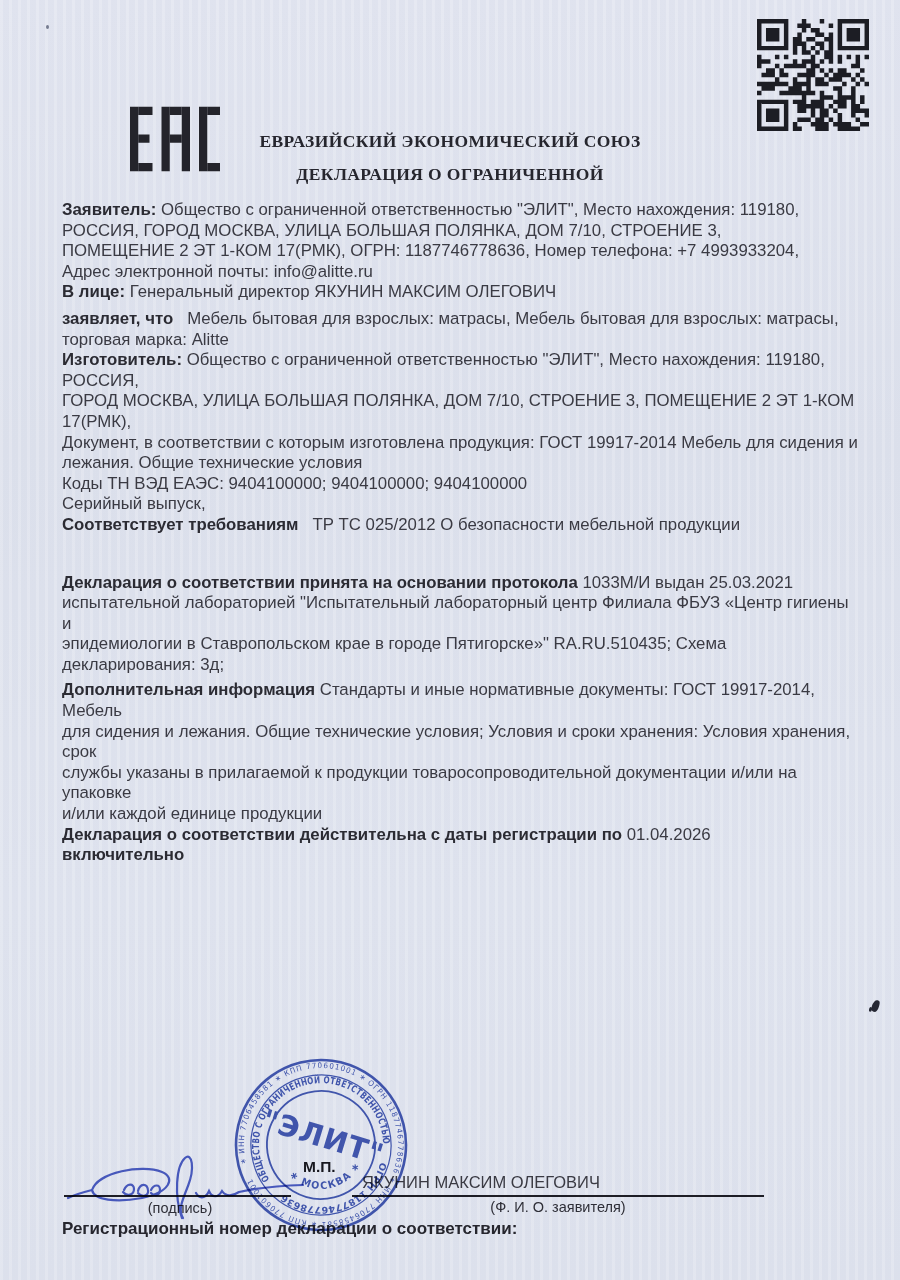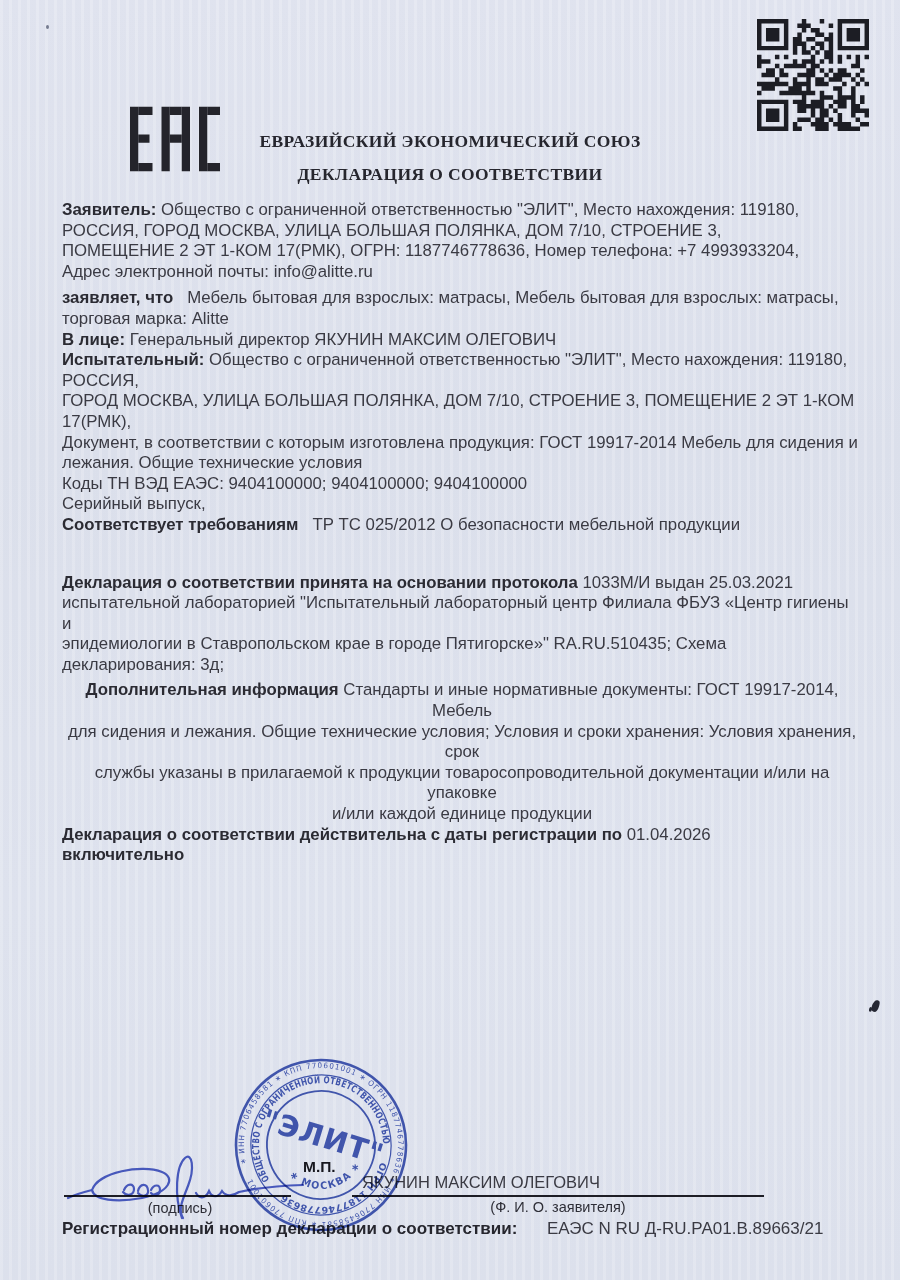--- a/index.html
+++ b/index.html
@@ -72,32 +72,32 @@
     </svg>
   </div>
 
   <div class="qr">
     <svg viewBox="0 0 111.25 111.25">
         <path fill="#1c1d24" d="M0.00 0.00h4.45v4.45h-4.45zM4.45 0.00h4.45v4.45h-4.45zM8.90 0.00h4.45v4.45h-4.45zM13.35 0.00h4.45v4.45h-4.45zM17.80 0.00h4.45v4.45h-4.45zM22.25 0.00h4.45v4.45h-4.45zM26.70 0.00h4.45v4.45h-4.45zM44.50 0.00h4.45v4.45h-4.45zM62.30 0.00h4.45v4.45h-4.45zM80.10 0.00h4.45v4.45h-4.45zM84.55 0.00h4.45v4.45h-4.45zM89.00 0.00h4.45v4.45h-4.45zM93.45 0.00h4.45v4.45h-4.45zM97.90 0.00h4.45v4.45h-4.45zM102.35 0.00h4.45v4.45h-4.45zM106.80 0.00h4.45v4.45h-4.45zM0.00 4.45h4.45v4.45h-4.45zM26.70 4.45h4.45v4.45h-4.45zM40.05 4.45h4.45v4.45h-4.45zM44.50 4.45h4.45v4.45h-4.45zM48.95 4.45h4.45v4.45h-4.45zM71.20 4.45h4.45v4.45h-4.45zM80.10 4.45h4.45v4.45h-4.45zM106.80 4.45h4.45v4.45h-4.45zM0.00 8.90h4.45v4.45h-4.45zM8.90 8.90h4.45v4.45h-4.45zM13.35 8.90h4.45v4.45h-4.45zM17.80 8.90h4.45v4.45h-4.45zM26.70 8.90h4.45v4.45h-4.45zM44.50 8.90h4.45v4.45h-4.45zM53.40 8.90h4.45v4.45h-4.45zM57.85 8.90h4.45v4.45h-4.45zM80.10 8.90h4.45v4.45h-4.45zM89.00 8.90h4.45v4.45h-4.45zM93.45 8.90h4.45v4.45h-4.45zM97.90 8.90h4.45v4.45h-4.45zM106.80 8.90h4.45v4.45h-4.45zM0.00 13.35h4.45v4.45h-4.45zM8.90 13.35h4.45v4.45h-4.45zM13.35 13.35h4.45v4.45h-4.45zM17.80 13.35h4.45v4.45h-4.45zM26.70 13.35h4.45v4.45h-4.45zM40.05 13.35h4.45v4.45h-4.45zM57.85 13.35h4.45v4.45h-4.45zM62.30 13.35h4.45v4.45h-4.45zM71.20 13.35h4.45v4.45h-4.45zM80.10 13.35h4.45v4.45h-4.45zM89.00 13.35h4.45v4.45h-4.45zM93.45 13.35h4.45v4.45h-4.45zM97.90 13.35h4.45v4.45h-4.45zM106.80 13.35h4.45v4.45h-4.45zM0.00 17.80h4.45v4.45h-4.45zM8.90 17.80h4.45v4.45h-4.45zM13.35 17.80h4.45v4.45h-4.45zM17.80 17.80h4.45v4.45h-4.45zM26.70 17.80h4.45v4.45h-4.45zM35.60 17.80h4.45v4.45h-4.45zM40.05 17.80h4.45v4.45h-4.45zM48.95 17.80h4.45v4.45h-4.45zM53.40 17.80h4.45v4.45h-4.45zM66.75 17.80h4.45v4.45h-4.45zM71.20 17.80h4.45v4.45h-4.45zM80.10 17.80h4.45v4.45h-4.45zM89.00 17.80h4.45v4.45h-4.45zM93.45 17.80h4.45v4.45h-4.45zM97.90 17.80h4.45v4.45h-4.45zM106.80 17.80h4.45v4.45h-4.45zM0.00 22.25h4.45v4.45h-4.45zM26.70 22.25h4.45v4.45h-4.45zM35.60 22.25h4.45v4.45h-4.45zM40.05 22.25h4.45v4.45h-4.45zM44.50 22.25h4.45v4.45h-4.45zM57.85 22.25h4.45v4.45h-4.45zM62.30 22.25h4.45v4.45h-4.45zM71.20 22.25h4.45v4.45h-4.45zM80.10 22.25h4.45v4.45h-4.45zM106.80 22.25h4.45v4.45h-4.45zM0.00 26.70h4.45v4.45h-4.45zM4.45 26.70h4.45v4.45h-4.45zM8.90 26.70h4.45v4.45h-4.45zM13.35 26.70h4.45v4.45h-4.45zM17.80 26.70h4.45v4.45h-4.45zM22.25 26.70h4.45v4.45h-4.45zM26.70 26.70h4.45v4.45h-4.45zM35.60 26.70h4.45v4.45h-4.45zM44.50 26.70h4.45v4.45h-4.45zM53.40 26.70h4.45v4.45h-4.45zM62.30 26.70h4.45v4.45h-4.45zM71.20 26.70h4.45v4.45h-4.45zM80.10 26.70h4.45v4.45h-4.45zM84.55 26.70h4.45v4.45h-4.45zM89.00 26.70h4.45v4.45h-4.45zM93.45 26.70h4.45v4.45h-4.45zM97.90 26.70h4.45v4.45h-4.45zM102.35 26.70h4.45v4.45h-4.45zM106.80 26.70h4.45v4.45h-4.45zM35.60 31.15h4.45v4.45h-4.45zM44.50 31.15h4.45v4.45h-4.45zM48.95 31.15h4.45v4.45h-4.45zM57.85 31.15h4.45v4.45h-4.45zM66.75 31.15h4.45v4.45h-4.45zM71.20 31.15h4.45v4.45h-4.45zM0.00 35.60h4.45v4.45h-4.45zM17.80 35.60h4.45v4.45h-4.45zM26.70 35.60h4.45v4.45h-4.45zM53.40 35.60h4.45v4.45h-4.45zM66.75 35.60h4.45v4.45h-4.45zM71.20 35.60h4.45v4.45h-4.45zM80.10 35.60h4.45v4.45h-4.45zM89.00 35.60h4.45v4.45h-4.45zM97.90 35.60h4.45v4.45h-4.45zM106.80 35.60h4.45v4.45h-4.45zM0.00 40.05h4.45v4.45h-4.45zM4.45 40.05h4.45v4.45h-4.45zM8.90 40.05h4.45v4.45h-4.45zM35.60 40.05h4.45v4.45h-4.45zM44.50 40.05h4.45v4.45h-4.45zM48.95 40.05h4.45v4.45h-4.45zM53.40 40.05h4.45v4.45h-4.45zM62.30 40.05h4.45v4.45h-4.45zM71.20 40.05h4.45v4.45h-4.45zM80.10 40.05h4.45v4.45h-4.45zM97.90 40.05h4.45v4.45h-4.45zM0.00 44.50h4.45v4.45h-4.45zM17.80 44.50h4.45v4.45h-4.45zM26.70 44.50h4.45v4.45h-4.45zM31.15 44.50h4.45v4.45h-4.45zM35.60 44.50h4.45v4.45h-4.45zM40.05 44.50h4.45v4.45h-4.45zM44.50 44.50h4.45v4.45h-4.45zM53.40 44.50h4.45v4.45h-4.45zM57.85 44.50h4.45v4.45h-4.45zM93.45 44.50h4.45v4.45h-4.45zM97.90 44.50h4.45v4.45h-4.45zM8.90 48.95h4.45v4.45h-4.45zM13.35 48.95h4.45v4.45h-4.45zM22.25 48.95h4.45v4.45h-4.45zM48.95 48.95h4.45v4.45h-4.45zM53.40 48.95h4.45v4.45h-4.45zM62.30 48.95h4.45v4.45h-4.45zM71.20 48.95h4.45v4.45h-4.45zM80.10 48.95h4.45v4.45h-4.45zM84.55 48.95h4.45v4.45h-4.45zM102.35 48.95h4.45v4.45h-4.45zM4.45 53.40h4.45v4.45h-4.45zM8.90 53.40h4.45v4.45h-4.45zM13.35 53.40h4.45v4.45h-4.45zM22.25 53.40h4.45v4.45h-4.45zM26.70 53.40h4.45v4.45h-4.45zM40.05 53.40h4.45v4.45h-4.45zM44.50 53.40h4.45v4.45h-4.45zM48.95 53.40h4.45v4.45h-4.45zM53.40 53.40h4.45v4.45h-4.45zM66.75 53.40h4.45v4.45h-4.45zM75.65 53.40h4.45v4.45h-4.45zM80.10 53.40h4.45v4.45h-4.45zM84.55 53.40h4.45v4.45h-4.45zM89.00 53.40h4.45v4.45h-4.45zM97.90 53.40h4.45v4.45h-4.45zM17.80 57.85h4.45v4.45h-4.45zM35.60 57.85h4.45v4.45h-4.45zM48.95 57.85h4.45v4.45h-4.45zM57.85 57.85h4.45v4.45h-4.45zM62.30 57.85h4.45v4.45h-4.45zM71.20 57.85h4.45v4.45h-4.45zM75.65 57.85h4.45v4.45h-4.45zM80.10 57.85h4.45v4.45h-4.45zM93.45 57.85h4.45v4.45h-4.45zM102.35 57.85h4.45v4.45h-4.45zM0.00 62.30h4.45v4.45h-4.45zM4.45 62.30h4.45v4.45h-4.45zM8.90 62.30h4.45v4.45h-4.45zM13.35 62.30h4.45v4.45h-4.45zM17.80 62.30h4.45v4.45h-4.45zM22.25 62.30h4.45v4.45h-4.45zM26.70 62.30h4.45v4.45h-4.45zM35.60 62.30h4.45v4.45h-4.45zM40.05 62.30h4.45v4.45h-4.45zM44.50 62.30h4.45v4.45h-4.45zM48.95 62.30h4.45v4.45h-4.45zM57.85 62.30h4.45v4.45h-4.45zM62.30 62.30h4.45v4.45h-4.45zM66.75 62.30h4.45v4.45h-4.45zM84.55 62.30h4.45v4.45h-4.45zM97.90 62.30h4.45v4.45h-4.45zM106.80 62.30h4.45v4.45h-4.45zM4.45 66.75h4.45v4.45h-4.45zM8.90 66.75h4.45v4.45h-4.45zM13.35 66.75h4.45v4.45h-4.45zM31.15 66.75h4.45v4.45h-4.45zM35.60 66.75h4.45v4.45h-4.45zM40.05 66.75h4.45v4.45h-4.45zM48.95 66.75h4.45v4.45h-4.45zM75.65 66.75h4.45v4.45h-4.45zM80.10 66.75h4.45v4.45h-4.45zM93.45 66.75h4.45v4.45h-4.45zM0.00 71.20h4.45v4.45h-4.45zM22.25 71.20h4.45v4.45h-4.45zM26.70 71.20h4.45v4.45h-4.45zM31.15 71.20h4.45v4.45h-4.45zM35.60 71.20h4.45v4.45h-4.45zM40.05 71.20h4.45v4.45h-4.45zM44.50 71.20h4.45v4.45h-4.45zM48.95 71.20h4.45v4.45h-4.45zM53.40 71.20h4.45v4.45h-4.45zM62.30 71.20h4.45v4.45h-4.45zM80.10 71.20h4.45v4.45h-4.45zM93.45 71.20h4.45v4.45h-4.45zM44.50 75.65h4.45v4.45h-4.45zM62.30 75.65h4.45v4.45h-4.45zM66.75 75.65h4.45v4.45h-4.45zM71.20 75.65h4.45v4.45h-4.45zM80.10 75.65h4.45v4.45h-4.45zM84.55 75.65h4.45v4.45h-4.45zM89.00 75.65h4.45v4.45h-4.45zM93.45 75.65h4.45v4.45h-4.45zM102.35 75.65h4.45v4.45h-4.45zM0.00 80.10h4.45v4.45h-4.45zM4.45 80.10h4.45v4.45h-4.45zM8.90 80.10h4.45v4.45h-4.45zM13.35 80.10h4.45v4.45h-4.45zM17.80 80.10h4.45v4.45h-4.45zM22.25 80.10h4.45v4.45h-4.45zM26.70 80.10h4.45v4.45h-4.45zM35.60 80.10h4.45v4.45h-4.45zM40.05 80.10h4.45v4.45h-4.45zM44.50 80.10h4.45v4.45h-4.45zM53.40 80.10h4.45v4.45h-4.45zM57.85 80.10h4.45v4.45h-4.45zM62.30 80.10h4.45v4.45h-4.45zM75.65 80.10h4.45v4.45h-4.45zM80.10 80.10h4.45v4.45h-4.45zM84.55 80.10h4.45v4.45h-4.45zM93.45 80.10h4.45v4.45h-4.45zM102.35 80.10h4.45v4.45h-4.45zM0.00 84.55h4.45v4.45h-4.45zM26.70 84.55h4.45v4.45h-4.45zM40.05 84.55h4.45v4.45h-4.45zM44.50 84.55h4.45v4.45h-4.45zM48.95 84.55h4.45v4.45h-4.45zM53.40 84.55h4.45v4.45h-4.45zM57.85 84.55h4.45v4.45h-4.45zM62.30 84.55h4.45v4.45h-4.45zM71.20 84.55h4.45v4.45h-4.45zM80.10 84.55h4.45v4.45h-4.45zM84.55 84.55h4.45v4.45h-4.45zM93.45 84.55h4.45v4.45h-4.45zM97.90 84.55h4.45v4.45h-4.45zM0.00 89.00h4.45v4.45h-4.45zM8.90 89.00h4.45v4.45h-4.45zM13.35 89.00h4.45v4.45h-4.45zM17.80 89.00h4.45v4.45h-4.45zM26.70 89.00h4.45v4.45h-4.45zM40.05 89.00h4.45v4.45h-4.45zM44.50 89.00h4.45v4.45h-4.45zM53.40 89.00h4.45v4.45h-4.45zM62.30 89.00h4.45v4.45h-4.45zM66.75 89.00h4.45v4.45h-4.45zM75.65 89.00h4.45v4.45h-4.45zM93.45 89.00h4.45v4.45h-4.45zM97.90 89.00h4.45v4.45h-4.45zM102.35 89.00h4.45v4.45h-4.45zM106.80 89.00h4.45v4.45h-4.45zM0.00 93.45h4.45v4.45h-4.45zM8.90 93.45h4.45v4.45h-4.45zM13.35 93.45h4.45v4.45h-4.45zM17.80 93.45h4.45v4.45h-4.45zM26.70 93.45h4.45v4.45h-4.45zM53.40 93.45h4.45v4.45h-4.45zM62.30 93.45h4.45v4.45h-4.45zM66.75 93.45h4.45v4.45h-4.45zM80.10 93.45h4.45v4.45h-4.45zM93.45 93.45h4.45v4.45h-4.45zM106.80 93.45h4.45v4.45h-4.45zM0.00 97.90h4.45v4.45h-4.45zM8.90 97.90h4.45v4.45h-4.45zM13.35 97.90h4.45v4.45h-4.45zM17.80 97.90h4.45v4.45h-4.45zM26.70 97.90h4.45v4.45h-4.45zM40.05 97.90h4.45v4.45h-4.45zM44.50 97.90h4.45v4.45h-4.45zM48.95 97.90h4.45v4.45h-4.45zM57.85 97.90h4.45v4.45h-4.45zM62.30 97.90h4.45v4.45h-4.45zM71.20 97.90h4.45v4.45h-4.45zM80.10 97.90h4.45v4.45h-4.45zM97.90 97.90h4.45v4.45h-4.45zM0.00 102.35h4.45v4.45h-4.45zM26.70 102.35h4.45v4.45h-4.45zM35.60 102.35h4.45v4.45h-4.45zM53.40 102.35h4.45v4.45h-4.45zM57.85 102.35h4.45v4.45h-4.45zM62.30 102.35h4.45v4.45h-4.45zM66.75 102.35h4.45v4.45h-4.45zM75.65 102.35h4.45v4.45h-4.45zM80.10 102.35h4.45v4.45h-4.45zM84.55 102.35h4.45v4.45h-4.45zM89.00 102.35h4.45v4.45h-4.45zM102.35 102.35h4.45v4.45h-4.45zM106.80 102.35h4.45v4.45h-4.45zM0.00 106.80h4.45v4.45h-4.45zM4.45 106.80h4.45v4.45h-4.45zM8.90 106.80h4.45v4.45h-4.45zM13.35 106.80h4.45v4.45h-4.45zM17.80 106.80h4.45v4.45h-4.45zM22.25 106.80h4.45v4.45h-4.45zM26.70 106.80h4.45v4.45h-4.45zM35.60 106.80h4.45v4.45h-4.45zM40.05 106.80h4.45v4.45h-4.45zM57.85 106.80h4.45v4.45h-4.45zM62.30 106.80h4.45v4.45h-4.45zM66.75 106.80h4.45v4.45h-4.45zM80.10 106.80h4.45v4.45h-4.45zM84.55 106.80h4.45v4.45h-4.45zM89.00 106.80h4.45v4.45h-4.45zM93.45 106.80h4.45v4.45h-4.45zM97.90 106.80h4.45v4.45h-4.45z"></path>
       </svg>
   </div>
 
   <div class="title t1">ЕВРАЗИЙСКИЙ ЭКОНОМИЧЕСКИЙ СОЮЗ</div>
-  <div class="title t2">ДЕКЛАРАЦИЯ О СООТВЕТСТВИИ</div>
+  <div class="title t2">ДЕКЛАРАЦИЯ О ОГРАНИЧЕННОЙ</div>
 
   <div class="doc-body" id="doc-body"><div class="para"><span class="b">Заявитель:</span><span class="r"> Общество с ограниченной ответственностью "ЭЛИТ", Место нахождения: 119180,
 РОССИЯ, ГОРОД МОСКВА, УЛИЦА БОЛЬШАЯ ПОЛЯНКА, ДОМ 7/10, СТРОЕНИЕ 3,
 ПОМЕЩЕНИЕ 2 ЭТ 1-КОМ 17(РМК), ОГРН: 1187746778636, Номер телефона: +7 4993933204,
-Адрес электронной почты: info@alitte.ru</span></div><div class="para" style="margin-top: 6px;"><span class="b">заявляет, что</span><span class="r">   Мебель бытовая для взрослых: матрасы, Мебель бытовая для взрослых: матрасы,
-торговая марка: Alitte</span></div><div class="para"><span class="b">В лице:</span><span class="r"> Генеральный директор ЯКУНИН МАКСИМ ОЛЕГОВИЧ</span></div><div class="para"><span class="b">Испытательный:</span><span class="r"> Общество с ограниченной ответственностью "ЭЛИТ", Место нахождения: 119180, РОССИЯ,
+Адрес электронной почты: info@alitte.ru</span></div><div class="para"><span class="b">В лице:</span><span class="r"> Генеральный директор ЯКУНИН МАКСИМ ОЛЕГОВИЧ</span></div><div class="para" style="margin-top: 6px;"><span class="b">заявляет, что</span><span class="r">   Мебель бытовая для взрослых: матрасы, Мебель бытовая для взрослых: матрасы,
+торговая марка: Alitte</span></div><div class="para"><span class="b">Изготовитель:</span><span class="r"> Общество с ограниченной ответственностью "ЭЛИТ", Место нахождения: 119180, РОССИЯ,
 ГОРОД МОСКВА, УЛИЦА БОЛЬШАЯ ПОЛЯНКА, ДОМ 7/10, СТРОЕНИЕ 3, ПОМЕЩЕНИЕ 2 ЭТ 1-КОМ
 17(РМК),</span></div><div class="para"><span class="r">Документ, в соответствии с которым изготовлена продукция: ГОСТ 19917-2014 Мебель для сидения и
 лежания. Общие технические условия</span></div><div class="para"><span class="r">Коды ТН ВЭД ЕАЭС: 9404100000; 9404100000; 9404100000</span></div><div class="para"><span class="r">Серийный выпуск,</span></div><div class="para"><span class="b">Соответствует требованиям</span><span class="r">   ТР ТС 025/2012 О безопасности мебельной продукции</span></div><div class="para" style="margin-top: 37px;"><span class="b">Декларация о соответствии принята на основании протокола</span><span class="r"> 1033М/И выдан 25.03.2021
 испытательной лабораторией "Испытательный лабораторный центр Филиала ФБУЗ «Центр гигиены и
-эпидемиологии в Ставропольском крае в городе Пятигорске»" RA.RU.510435; Схема декларирования: 3д;</span></div><div class="para" style="margin-top: 5px; text-align: center;"><span class="b">Дополнительная информация</span><span class="r"> Стандарты и иные нормативные документы: ГОСТ 19917-2014, Мебель
+эпидемиологии в Ставропольском крае в городе Пятигорске»" RA.RU.510435; Схема декларирования: 3д;</span></div><div class="para" style="margin-top: 5px;"><span class="b">Дополнительная информация</span><span class="r"> Стандарты и иные нормативные документы: ГОСТ 19917-2014, Мебель
 для сидения и лежания. Общие технические условия; Условия и сроки хранения: Условия хранения, срок
 службы указаны в прилагаемой к продукции товаросопроводительной документации и/или на упаковке
 и/или каждой единице продукции</span></div><div class="para" style=""><span class="b">Декларация о соответствии действительна с даты регистрации по </span><span class="r">01.04.2026
 </span><span class="b">включительно</span></div></div>
 
   <svg class="stamp" viewBox="0 0 200 200">
     <defs>
       <path id="rOuter" d="M 23,100 A 77,77 0 1 1 177,100 A 77,77 0 1 1 23,100"></path>
       <path id="rTop" d="M 41.7,121.2 A 62,62 0 1 1 158.3,121.2"></path>
       <path id="rBottom" d="M 153.7,131 A 62,62 0 0 1 46.3,131"></path>
@@ -138,16 +138,16 @@
   </svg>
 
   <div class="sign-line line-left"></div>
   <div class="sign-line line-right"></div>
   <div class="mp-label">М.П.</div>
   <div class="declarant-name">ЯКУНИН МАКСИМ ОЛЕГОВИЧ</div>
   <div class="caption cap-sign">(подпись)</div>
   <div class="caption cap-name">(Ф. И. О. заявителя)</div>
 
   <div class="footer-rows" id="footer-rows">
-      <div class="frow"><span class="flabel">Регистрационный номер декларации о соответствии:</span><span class="fvalue">ЕАЭС N RU Д-RU.РА01.В.89663/21</span></div>
+      <div class="frow"><span class="flabel">Регистрационный номер декларации о соответствии:</span></div>
     </div>
 
 </div>
 
 </body></html>

